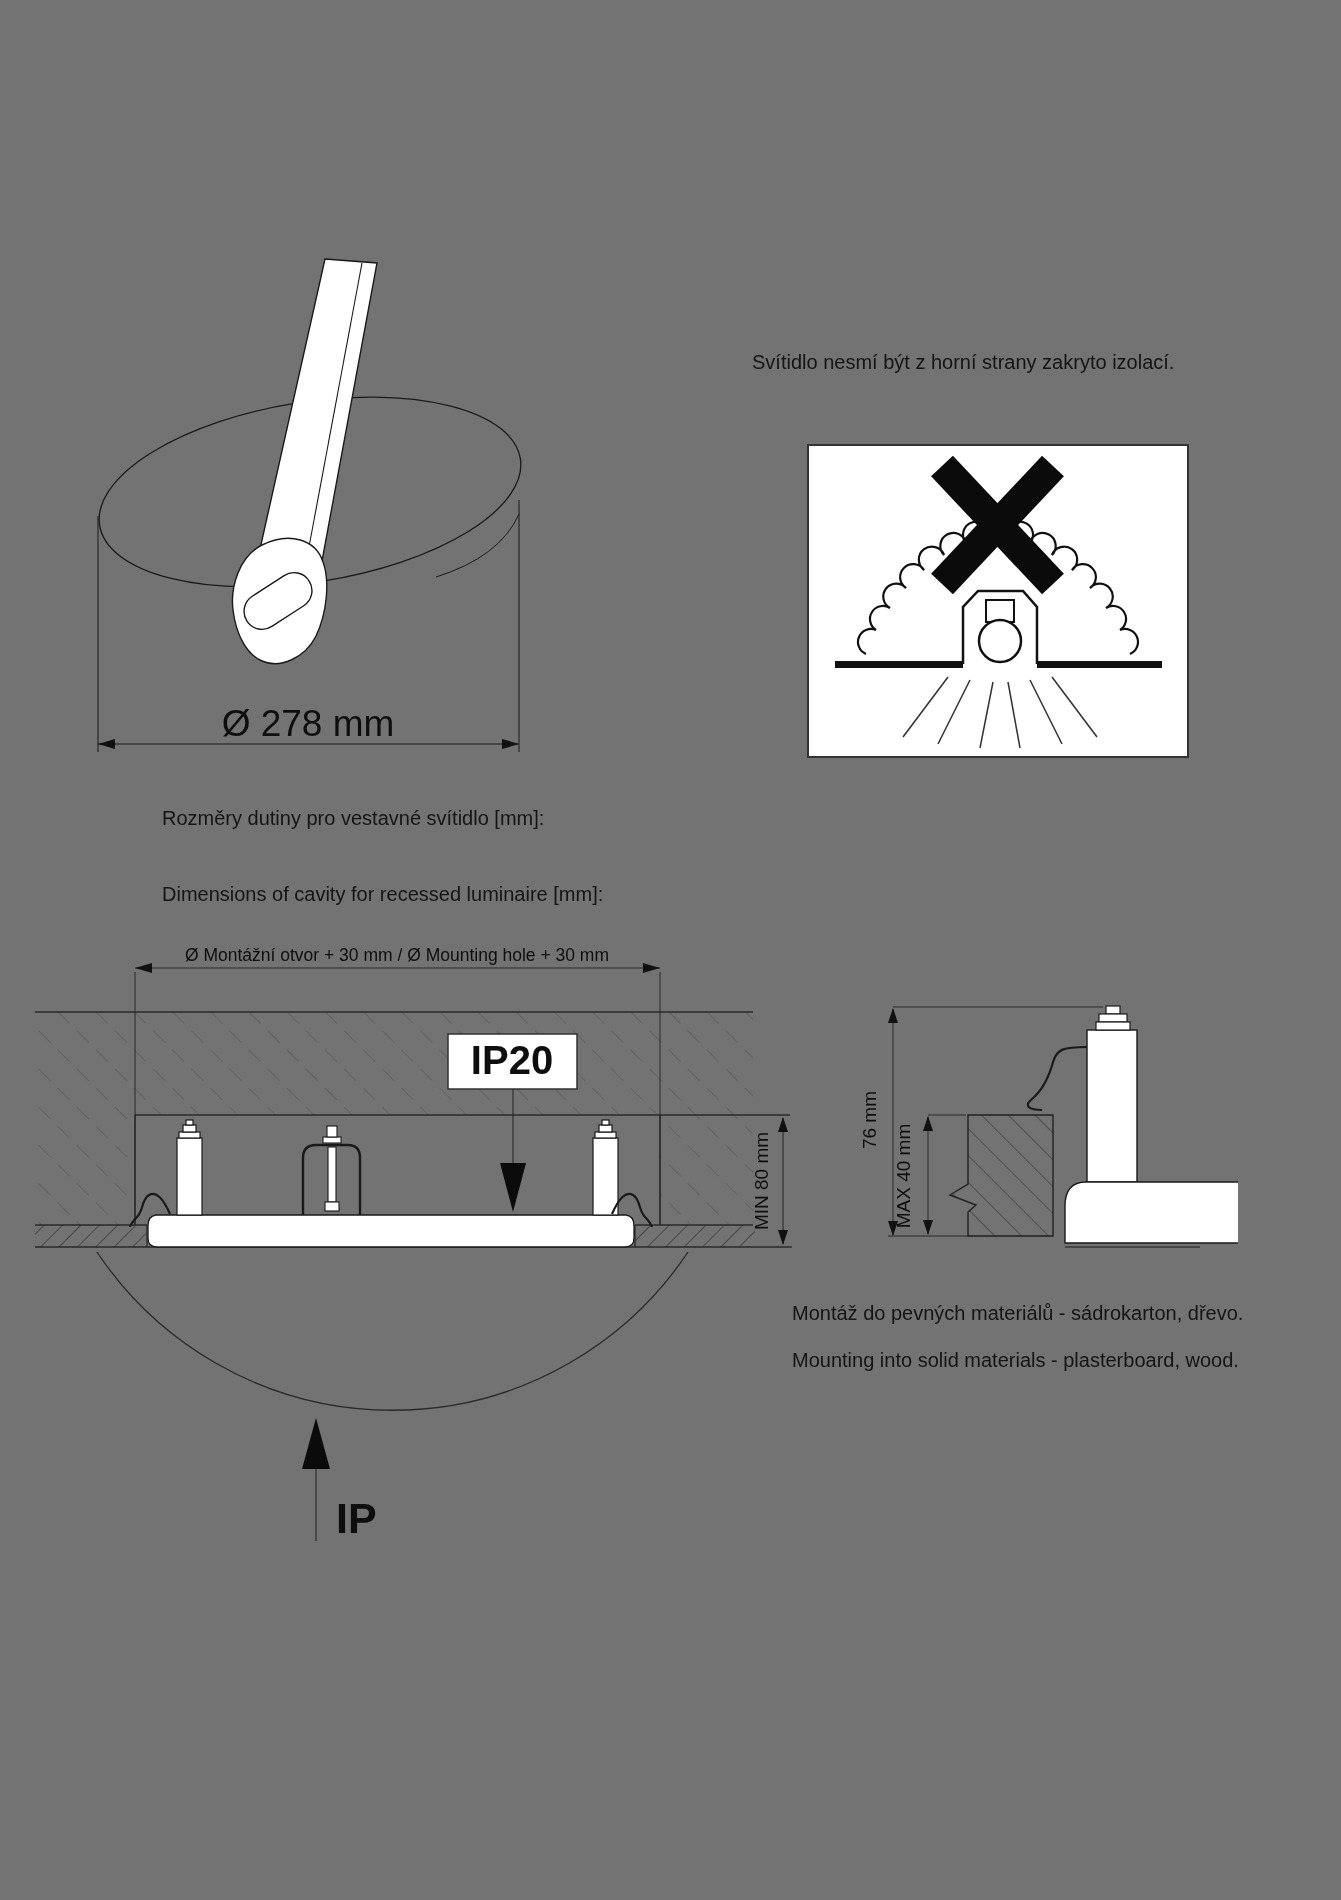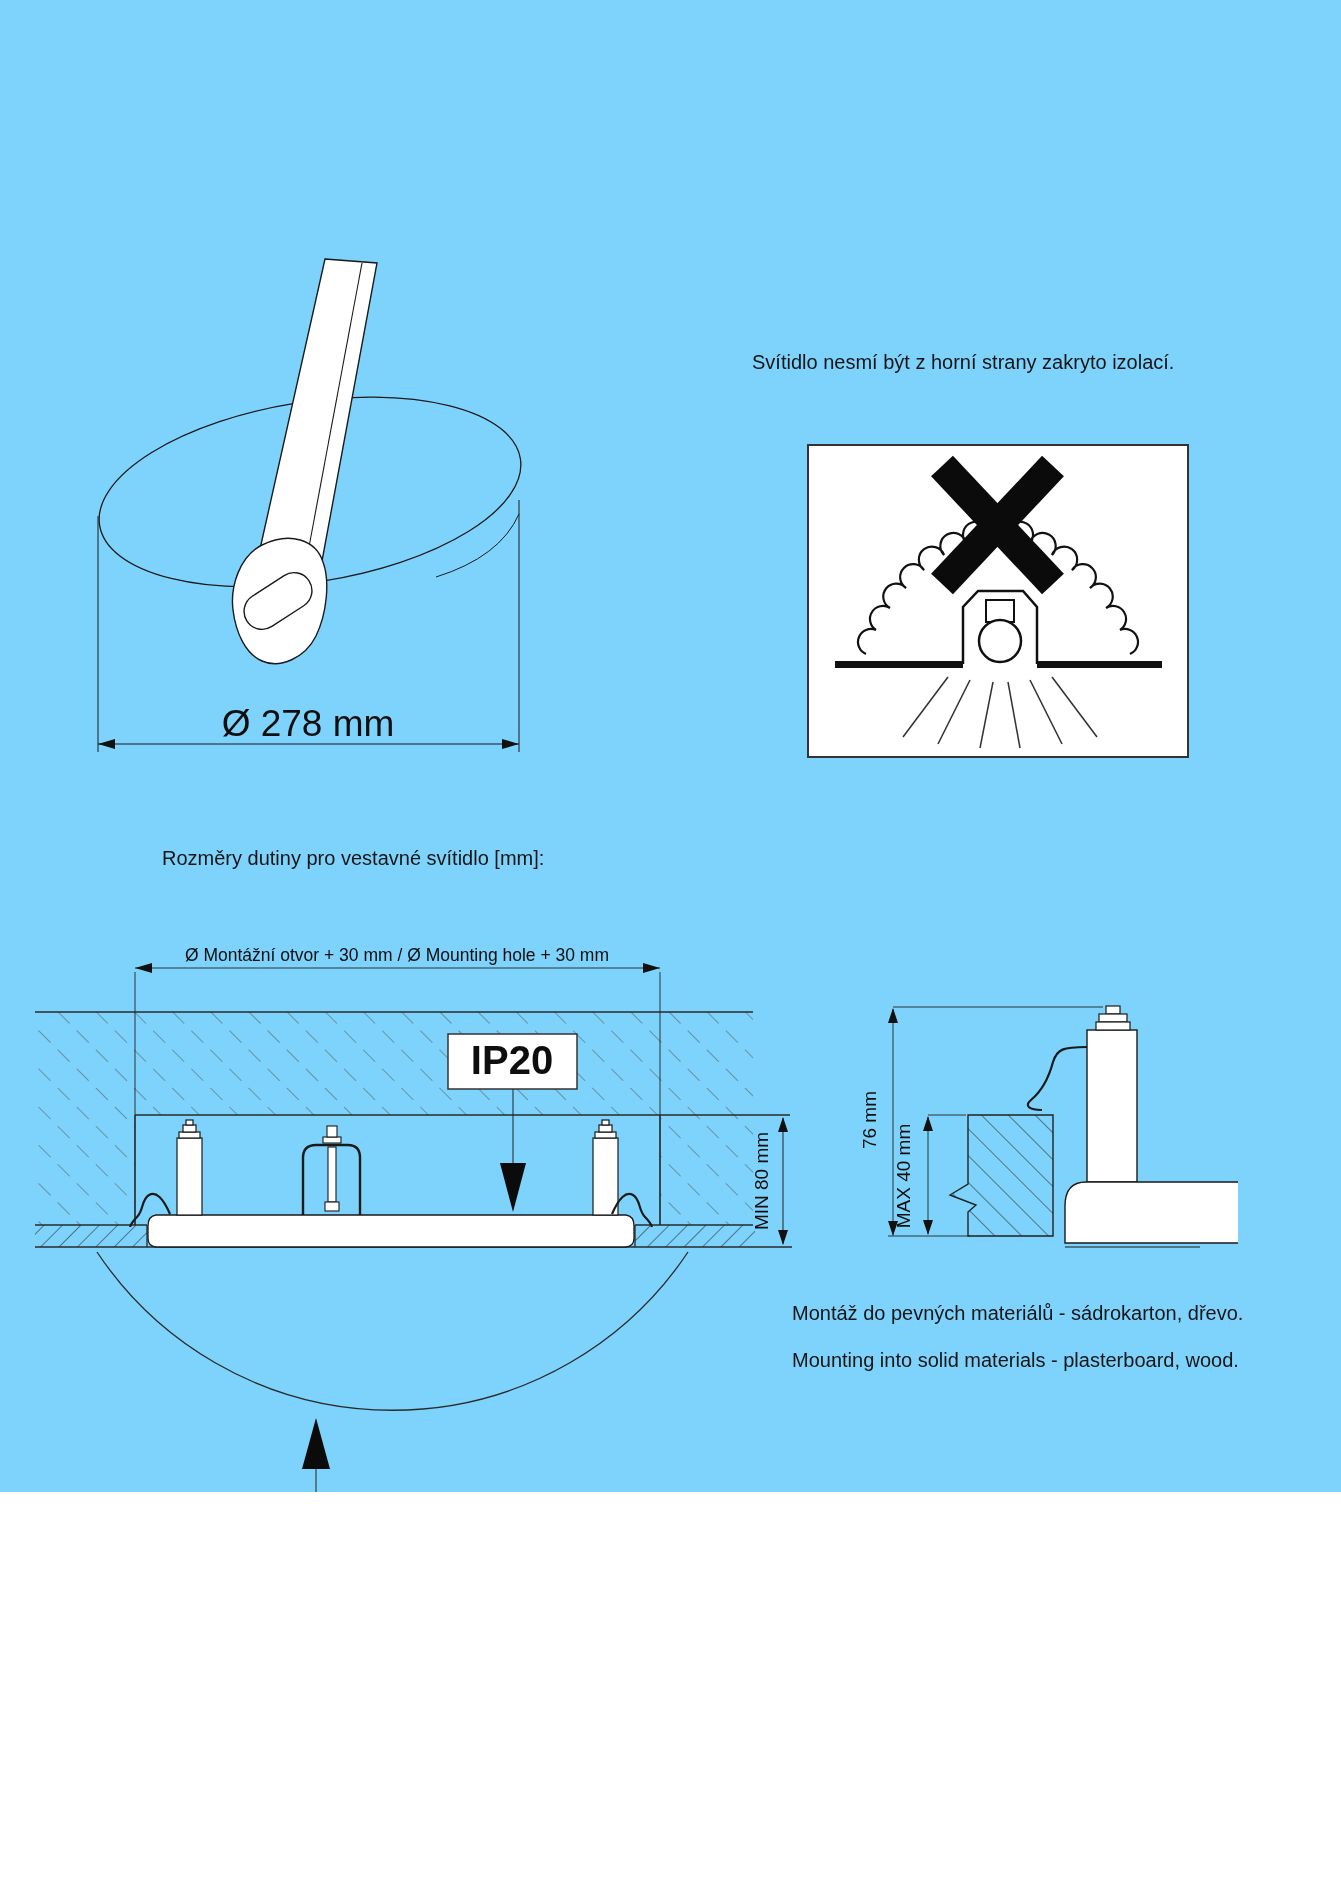--- a/index.html
+++ b/index.html
@@ -1,35 +1,36 @@
 <!DOCTYPE html>
 <html><head>
 <meta charset="utf-8">
 <style>
   html,body{margin:0;padding:0;background:#fff;}
   .sheet{
-    position:relative;width:1341px;height:1492px;background:#7dd3fc;
+    position:relative;width:1341px;height:1900px;background:#737373;
     font-family:"Liberation Sans", sans-serif;color:#111;overflow:hidden;
   }
   .cap{position:absolute;font-size:20px;line-height:24px;white-space:nowrap;color:#151515;}
   svg{position:absolute;left:0;top:0;}
   svg text{font-family:"Liberation Sans", sans-serif;fill:#0e0e0e;}
   .dimtext{font-size:17.5px;}
   .bigdim{font-size:37px;}
   .vdim{font-size:19px;}
   .ipbox{font-size:40px;font-weight:bold;}
   .iplbl{font-size:43px;font-weight:bold;}
 </style>
 </head>
 <body>
 
 <div class="sheet">
 
   <div class="cap" style="left:752px;top:350px;">Svítidlo nesmí být z horní strany zakryto izolací.</div>
-  <div class="cap" style="left:162px;top:846px;">Rozměry dutiny pro vestavné svítidlo [mm]:</div>
+  <div class="cap" style="left:162px;top:806px;">Rozměry dutiny pro vestavné svítidlo [mm]:</div>
+  <div class="cap" style="left:162px;top:882px;">Dimensions of cavity for recessed luminaire [mm]:</div>
   <div class="cap" style="left:792px;top:1348px;">Mounting into solid materials - plasterboard, wood.</div>
   <div class="cap" style="left:792px;top:1301px;">Montáž do pevných materiálů - sádrokarton, dřevo.</div>
 
   <svg width="1341" height="1900" viewBox="0 0 1341 1900">
     <defs>
       <pattern id="hatchSparse" width="27" height="27" patternUnits="userSpaceOnUse" patternTransform="rotate(-45)">
         <line x1="0" y1="0" x2="0" y2="27" stroke="#4f4f4f" stroke-width="1" stroke-dasharray="17 12"></line>
       </pattern>
       <pattern id="hatchDense" width="13" height="13" patternUnits="userSpaceOnUse" patternTransform="rotate(45)">
         <line x1="0" y1="0" x2="0" y2="13" stroke="#222" stroke-width="1.1"></line>

